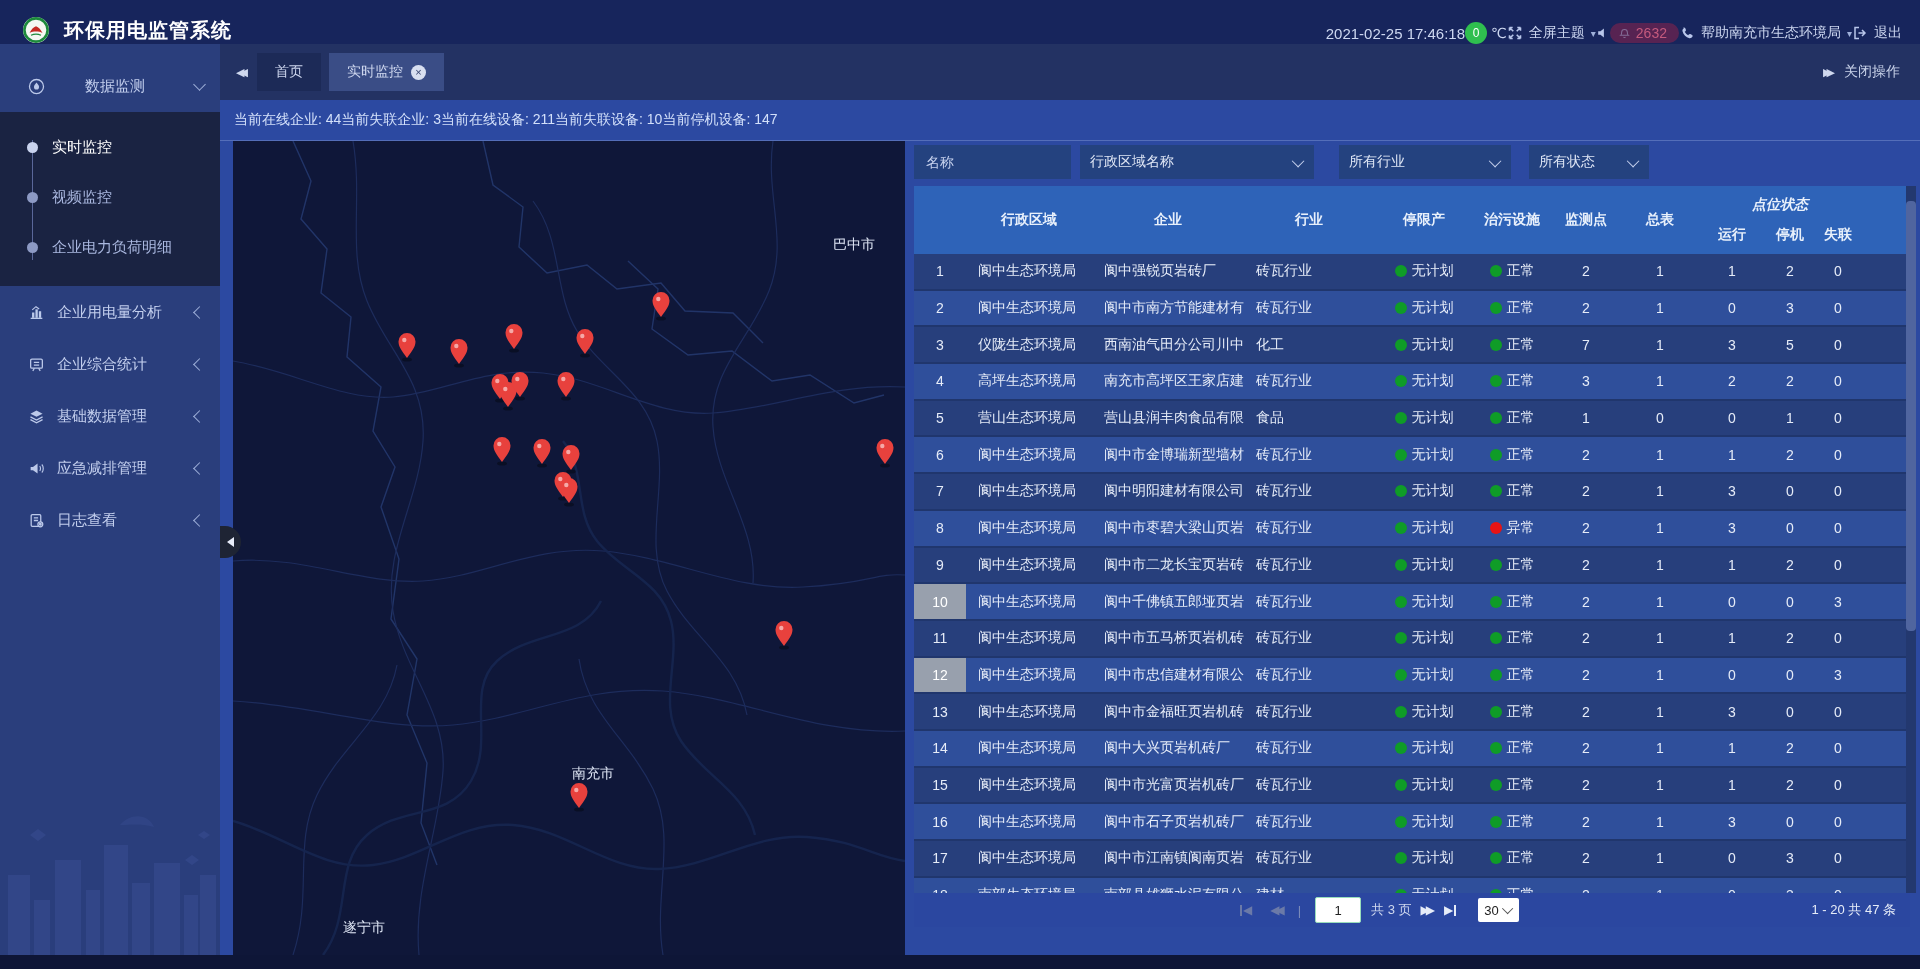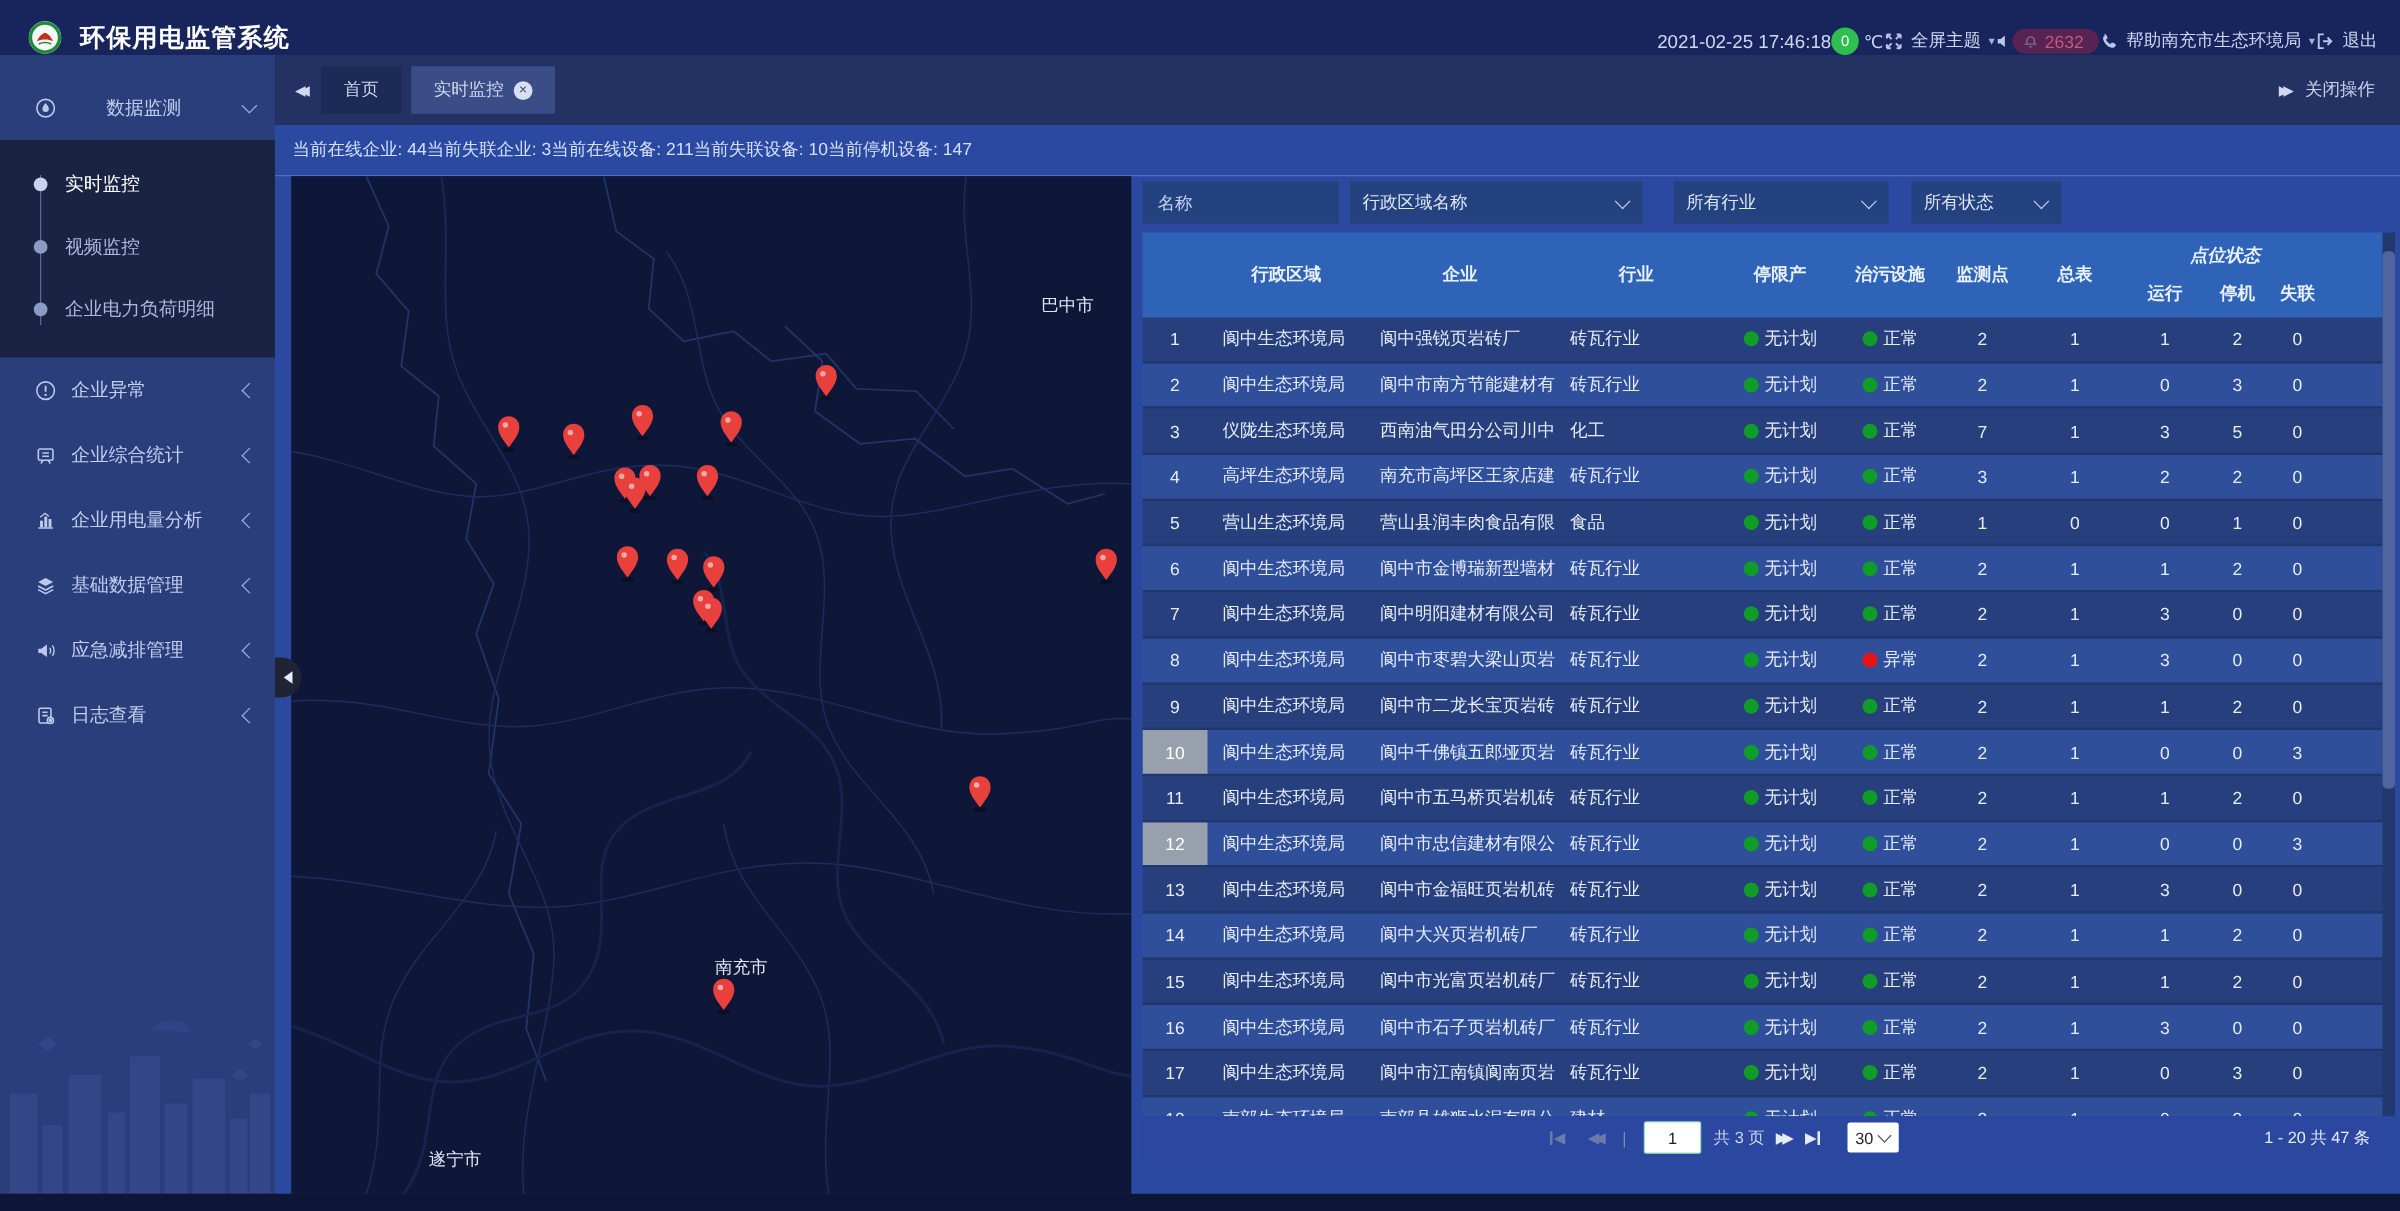--- a/index.html
+++ b/index.html
@@ -171,44 +171,35 @@
           <span class="dot"></span>
           <span>视频监控</span>
         </div>
         <div class="sb-sub-item">
           <span class="dot"></span>
           <span>企业电力负荷明细</span>
         </div>
       </div>
       <div class="sb-item">
         <span class="sico"><svg viewBox="0 0 16 16">
-            <circle cx="8" cy="8" r="6.6" fill="none" stroke="currentColor" stroke-width="1.2"></circle>
-            <path d="M8 4.4v4.4" stroke="currentColor" stroke-width="1.4"></path>
-            <circle cx="8" cy="11.2" r=".9" fill="currentColor"></circle>
-          </svg></span>
-        <span class="lbl">企业异常</span>
-        <span class="chev left"></span>
-      </div>
-      <div class="sb-item">
-        <span class="sico"><svg viewBox="0 0 16 16" fill="none" stroke="currentColor" stroke-width="1.2">
-            <rect x="2.5" y="3" width="11" height="8.5" rx="1.2"></rect>
-            <path d="M5.5 6h5M5.5 8.5h5M6 11.5 4.5 14M10 11.5 11.5 14"></path>
-          </svg></span>
-        <span class="lbl">企业综合统计</span>
-        <span class="chev left"></span>
-      </div>
-      <div class="sb-item">
-        <span class="sico"><svg viewBox="0 0 16 16">
             <path d="M2.5 13.5h11" stroke="currentColor" stroke-width="1.2"></path>
             <rect x="3.8" y="8" width="2.2" height="5" fill="currentColor"></rect>
             <rect x="7" y="5" width="2.2" height="8" fill="currentColor"></rect>
             <rect x="10.2" y="6.8" width="2.2" height="6.2" fill="currentColor"></rect>
             <path d="M4 5.5 7.5 2.5l3 2.2" stroke="currentColor" fill="none" stroke-width="1.1"></path>
           </svg></span>
         <span class="lbl">企业用电量分析</span>
+        <span class="chev left"></span>
+      </div>
+      <div class="sb-item">
+        <span class="sico"><svg viewBox="0 0 16 16" fill="none" stroke="currentColor" stroke-width="1.2">
+            <rect x="2.5" y="3" width="11" height="8.5" rx="1.2"></rect>
+            <path d="M5.5 6h5M5.5 8.5h5M6 11.5 4.5 14M10 11.5 11.5 14"></path>
+          </svg></span>
+        <span class="lbl">企业综合统计</span>
         <span class="chev left"></span>
       </div>
       <div class="sb-item">
         <span class="sico"><svg viewBox="0 0 16 16">
             <path d="M8 2.3 13.7 5.3 8 8.3 2.3 5.3z" fill="currentColor"></path>
             <path d="M2.3 8.3 8 11.3l5.7-3" fill="none" stroke="currentColor" stroke-width="1.2"></path>
             <path d="M2.3 11 8 14l5.7-3" fill="none" stroke="currentColor" stroke-width="1.2"></path>
           </svg></span>
         <span class="lbl">基础数据管理</span>
         <span class="chev left"></span>

